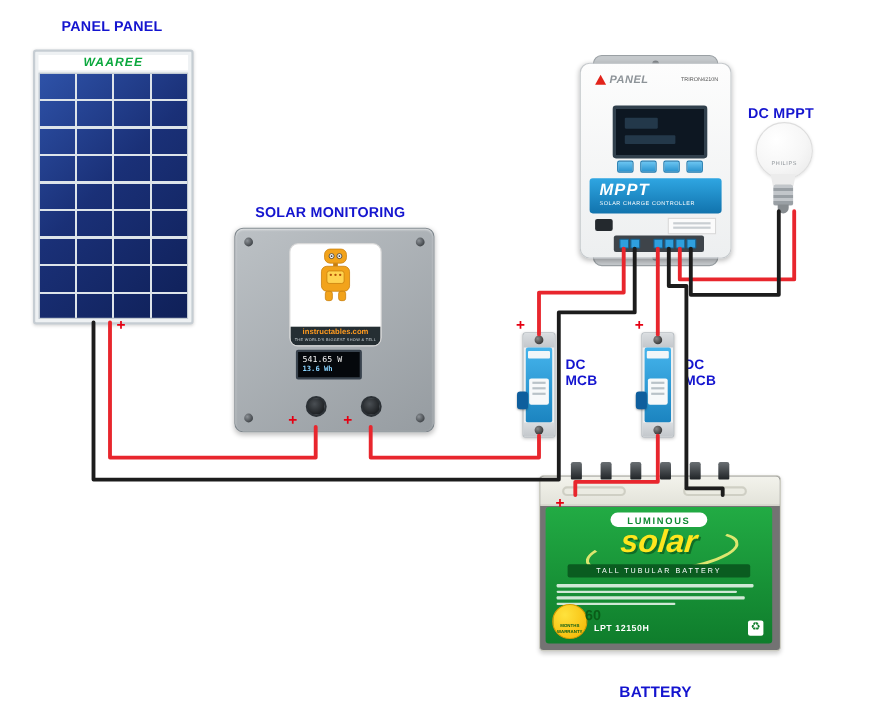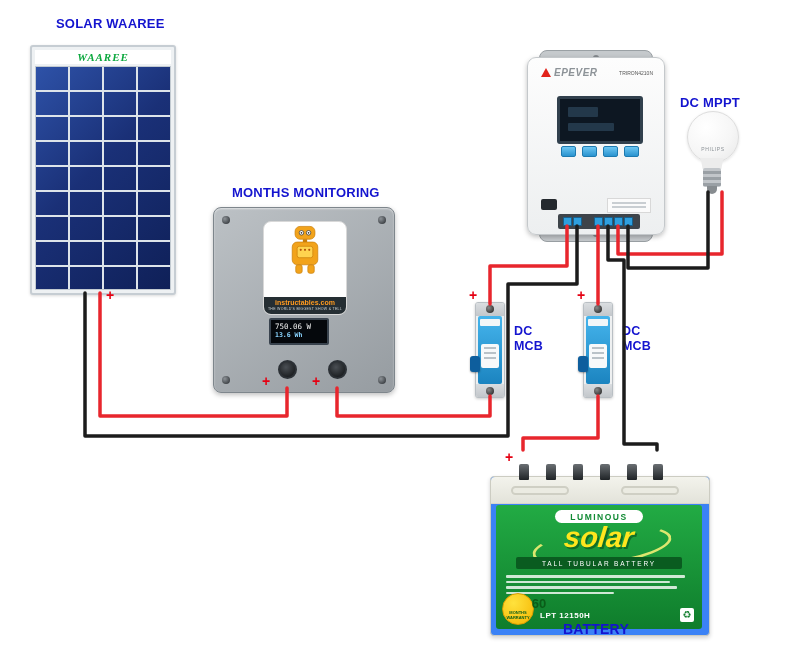--- a/index.html
+++ b/index.html
@@ -12,21 +12,21 @@
   .lbl2{text-align:left;line-height:15px;font-size:12.5px;}
   .plus{position:absolute;color:#e50012;font-weight:bold;font-size:14px;line-height:1;z-index:7;}
   .comp{position:absolute;z-index:2;}
   .wires{position:absolute;left:0;top:0;z-index:6;pointer-events:none;}
   .screw{position:absolute;width:8px;height:8px;border-radius:50%;
          background:radial-gradient(circle at 35% 35%,#8d9297,#24282c);}
 
   
   .sp{left:30px;top:45px;width:146px;height:250px;background:#eef1f3;border:2px solid #c6cdd3;
       border-radius:3px;box-sizing:border-box;padding:3px;box-shadow:0 1px 3px rgba(0,0,0,.15);}
-  .sp-top{height:14px;background:#fff;display:flex;align-items:center;justify-content:center;font-family:Liberation Serif, serif;}
+  .sp-top{height:14px;background:#fff;display:flex;align-items:center;justify-content:center;}
   .sp-brand{color:#0ca83e;font-weight:bold;font-style:italic;font-size:11px;letter-spacing:1px;}
   .sp-cells{height:224px;margin-top:2px;border:1px solid #c2cad1;box-sizing:border-box;
       background-image:
         repeating-linear-gradient(to right, rgba(0,0,0,0) 0 32px, #dde4ea 32px 34px),
         repeating-linear-gradient(to bottom, rgba(0,0,0,0) 0 23px, #dde4ea 23px 25px),
         linear-gradient(135deg,#2e52a8 0%,#1a3077 45%,#0f2058 100%);}
 
   
   .mon{left:213px;top:207px;width:180px;height:184px;border-radius:8px;border:1px solid #7e868c;
        background:linear-gradient(145deg,#bcc1c5,#969ca1);
@@ -99,21 +99,21 @@
   .scr-t{top:2px;} .scr-b{bottom:2px;}
   .mcb-face{position:absolute;left:2px;top:13px;width:24px;height:68px;border-radius:2px;
             background:linear-gradient(180deg,#45b4ec,#1b84c0);}
   .mcb-band{position:absolute;left:2px;top:3px;width:20px;height:7px;background:#f2f6f8;border-radius:1px;}
   .mcb-sticker{position:absolute;left:3px;top:28px;width:18px;height:24px;background:#f7f9fa;border-radius:2px;}
   .mcb-sticker i{display:block;height:2px;background:#b9c2c8;margin:3px 3px 0;}
   .mcb-toggle{position:absolute;left:-8px;top:40px;width:10px;height:16px;background:#0e5e9d;
               border-radius:3px;box-shadow:0 1px 2px rgba(0,0,0,.35);}
 
   
-  .bat{left:490px;top:476px;width:218px;height:158px;background:#3b82f6;border:1px solid #ccccc2;
+  .bat{left:490px;top:432px;width:218px;height:158px;background:#737373;border:1px solid #ccccc2;
        border-radius:4px;box-shadow:0 2px 4px rgba(0,0,0,.18);}
   .bat-topband{position:absolute;left:0;top:0;width:100%;height:27px;border-radius:4px 4px 0 0;
                background:linear-gradient(#f3f3ec,#e3e3da);border-bottom:1px solid #d6d6cb;box-sizing:border-box;}
   .bat-handle{position:absolute;top:9px;width:58px;height:9px;border:2px solid #cfcfc4;
               border-radius:5px;background:#ebebe2;box-sizing:border-box;}
   .h1{left:20px;} .h2{left:130px;}
   .bat-post{position:absolute;top:-13px;width:10px;height:16px;border-radius:2px 2px 1px 1px;
             background:linear-gradient(#6a6f73,#1f2326);}
   .bat-label{position:absolute;left:5px;top:28px;width:206px;height:124px;border-radius:3px;
              background:linear-gradient(180deg,#22ab44,#0f7d2c);overflow:hidden;}
@@ -140,22 +140,22 @@
   .badge-txt{font-size:4px;font-weight:bold;text-align:center;line-height:5px;width:28px;}
   .bat-model{position:absolute;left:44px;top:106px;font-size:8px;font-weight:bold;color:#fff;letter-spacing:.5px;}
   .eco{position:absolute;right:8px;top:103px;width:14px;height:14px;background:#fff;border-radius:2px;
        color:#0f7d2c;font-size:10px;line-height:14px;text-align:center;}
 </style>
 </head>
 <body>
 
 <div class="canvas">
 
-  <div class="lbl" style="left:56px;top:16px;">SOLAR WAAREE</div>
-  <div class="lbl" style="left:232px;top:185px;">MONTHS MONITORING</div>
+  <div class="lbl" style="left:56px;top:16px;">PANEL PANEL</div>
+  <div class="lbl" style="left:232px;top:185px;">SOLAR MONITORING</div>
   <div class="lbl" style="left:680px;top:95px;">DC MPPT</div>
   <div class="lbl" style="left:563px;top:621px;font-size:14px;">BATTERY</div>
   <div class="lbl lbl2" style="left:514px;top:324px;width:40px;">
     <div>DC</div>
     <div>MCB</div>
   </div>
   <div class="lbl lbl2" style="left:622px;top:324px;width:40px;">
     <div>DC</div>
     <div>MCB</div>
   </div>
@@ -187,46 +187,50 @@
         <circle cx="36" cy="35" r="1.5" fill="#b5520a"></circle>
         <rect x="17" y="56" width="9" height="12" rx="3" fill="#f2a31b" stroke="#c97f0c"></rect>
         <rect x="34" y="56" width="9" height="12" rx="3" fill="#f2a31b" stroke="#c97f0c"></rect>
       </svg>
       <div class="stk-band">
         <div class="stk-site">instructables.com</div>
         <div class="stk-tag">THE WORLD'S BIGGEST SHOW &amp; TELL</div>
       </div>
     </div>
     <div class="oled">
-      <div class="oled-l1">750.06 W</div>
+      <div class="oled-l1">541.65 W</div>
       <div class="oled-l2">13.6 Wh</div>
     </div>
     <div class="conn c1"></div>
     <div class="conn c2"></div>
   </div>
 
   <div class="comp cc-plate">
     <div class="cc-hole" style="top:4px;"></div>
     <div class="cc-hole" style="bottom:4px;"></div>
   </div>
   <div class="comp cc-body">
     <div class="cc-logo">
       <span class="cc-logo-mark"></span>
-      <span class="cc-logo-text">EPEVER</span>
+      <span class="cc-logo-text">PANEL</span>
     </div>
     <div class="cc-model">TRIRON4210N</div>
     <div class="cc-lcd">
       <div class="lcd-seg seg1"></div>
       <div class="lcd-seg seg2"></div>
     </div>
     <div class="cc-btns">
       <div class="cc-btn"></div>
       <div class="cc-btn"></div>
       <div class="cc-btn"></div>
       <div class="cc-btn"></div>
+    </div>
+    <div class="cc-banner">
+      <div class="cc-banner-title">MPPT</div>
+      <div class="cc-banner-sub">SOLAR CHARGE CONTROLLER</div>
     </div>
     <div class="cc-port"></div>
     <div class="cc-tag">
         <i></i>
         <i></i>
       </div>
     <div class="cc-terms">
       <div class="cc-cap" style="left:5px;"></div>
       <div class="cc-cap" style="left:15px;"></div>
       <div class="cc-cap" style="left:36px;"></div>

